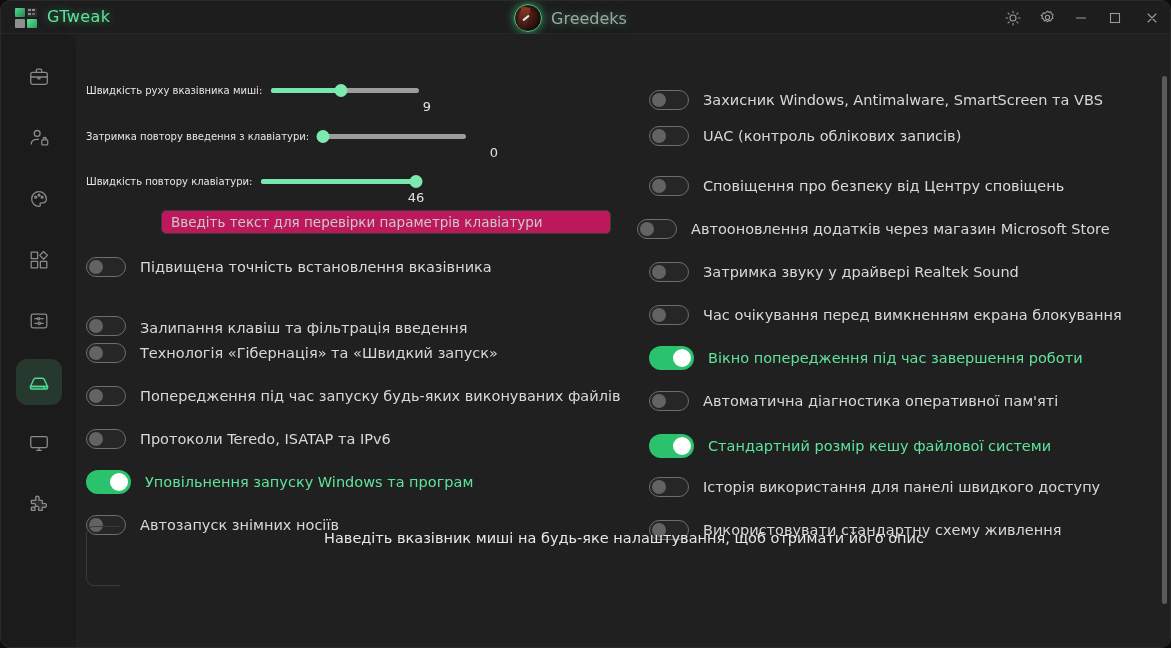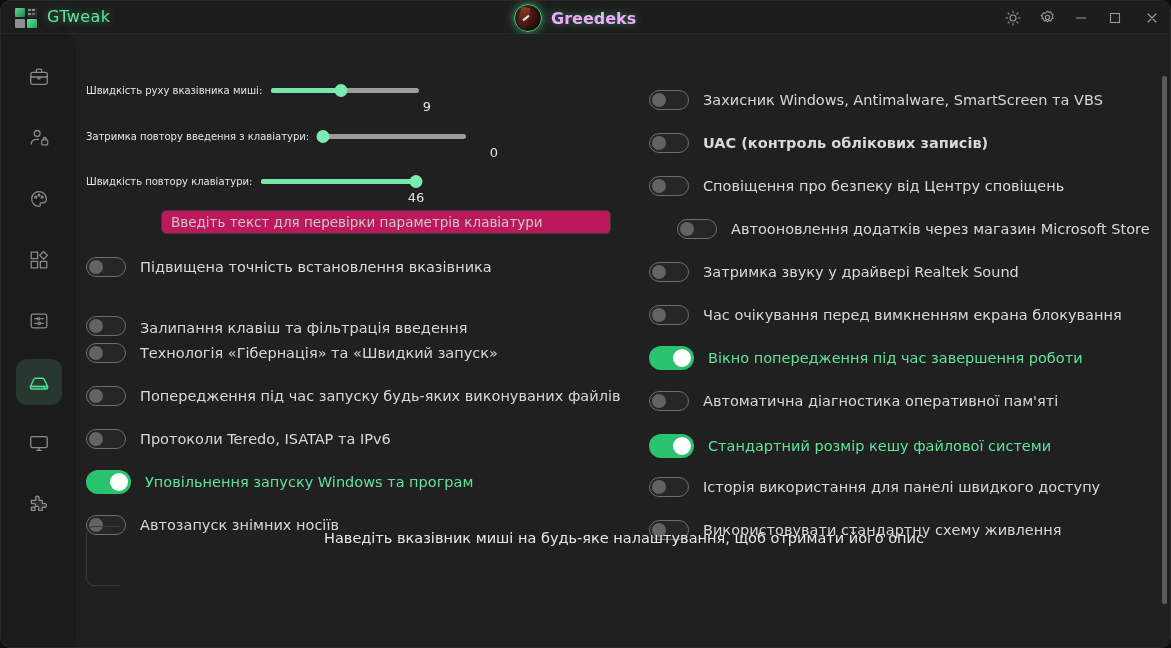--- a/index.html
+++ b/index.html
@@ -57,23 +57,22 @@
   #avatar:before {
     content:""; position:absolute; left:4px; top:2px; width:9px; height:24px;
     background: linear-gradient(180deg,#8e3b26,#2a1210);
     transform: rotate(12deg); opacity:.95;
   }
   #avatar:after {
     content:""; position:absolute; left:7px; top:12px; width:8px; height:2px;
     background:#e8e2dd; transform: rotate(-38deg); border-radius:1px;
   }
   #user-name {
-    font-size: 16px; color: #f0abfc;
+    font-size: 16px; color: #a3a3a3;
     text-shadow: 0 0 8px rgba(70,220,140,.5);
-    font-weight: bold;
   }
 
   #win-controls {
     position: absolute; right: 0; top: 0; height: 33px;
     display: flex; align-items: center;
   }
   .wc {
     width: 34px; height: 33px;
     display: flex; align-items: center; justify-content: center;
     color: #9a9a9a;
@@ -371,33 +370,33 @@
         </div>
       <div class="tgl-label">Автозапуск знімних носіїв</div>
     </div>
 
     <div class="tgl-row" style="left:573px; top:56px;">
       <div class="switch">
           <div class="knob"></div>
         </div>
       <div class="tgl-label">Захисник Windows, Antimalware, SmartScreen та VBS</div>
     </div>
-    <div class="tgl-row" style="left:573px; top:99px;font-weight:bold;">
+    <div class="tgl-row" style="left:573px; top:92px;">
       <div class="switch">
           <div class="knob"></div>
         </div>
       <div class="tgl-label">UAC (контроль облікових записів)</div>
     </div>
     <div class="tgl-row" style="left:573px; top:142px;">
       <div class="switch">
           <div class="knob"></div>
         </div>
       <div class="tgl-label">Сповіщення про безпеку від Центру сповіщень</div>
     </div>
-    <div class="tgl-row" style="left:561px; top:185px;margin-left:40px;">
+    <div class="tgl-row" style="left:561px; top:185px;">
       <div class="switch">
           <div class="knob"></div>
         </div>
       <div class="tgl-label">Автооновлення додатків через магазин Microsoft Store</div>
     </div>
     <div class="tgl-row" style="left:573px; top:228px;">
       <div class="switch">
           <div class="knob"></div>
         </div>
       <div class="tgl-label">Затримка звуку у драйвері Realtek Sound</div>

